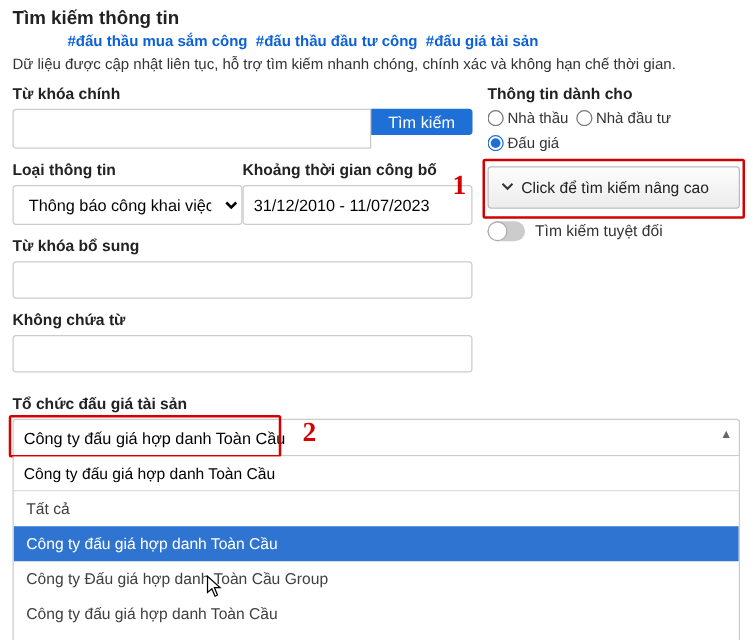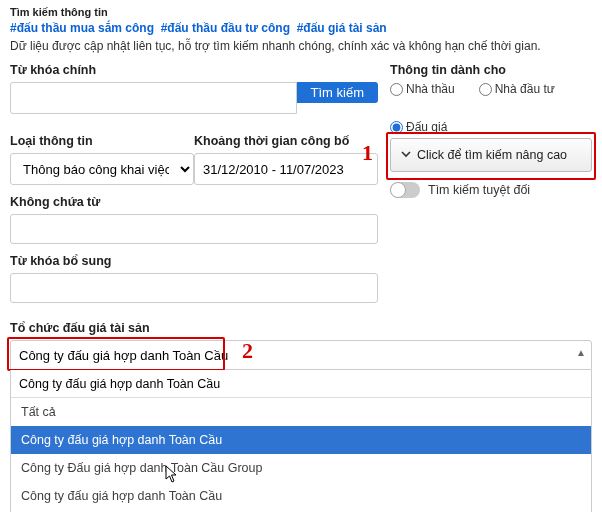--- a/index.html
+++ b/index.html
@@ -1,28 +1,28 @@
 <!DOCTYPE html>
 <html><head>
 <meta charset="utf-8">
 <style>
   * { box-sizing: border-box; margin: 0; padding: 0; }
   body { font-family: -apple-system, BlinkMacSystemFont, "Segoe UI", Arial, sans-serif; font-size: 13px; color: #333; padding: 6px 10px; width: 602px; background: #fff; }
-  .title { font-size: 11px; font-weight: 700; margin-bottom: 2px; color: #222; }
-  .tags { margin-bottom: 4px; }
+  .title { font-size: 15px; font-weight: 700; margin-bottom: 2px; color: #222; }
+  .tags { margin-bottom: 4px; margin-left: 44px; }
   .tag { color: #0b62d6; font-size: 12px; font-weight: 600; margin-right: 3px; }
   .subtitle { font-size: 12px; color: #333; margin-bottom: 10px; }
   .row { display: flex; gap: 12px; align-items: flex-start; }
   .col-left { flex: 1; }
   .col-right { width: 202px; }
   .label { font-size: 12.5px; font-weight: 600; margin-bottom: 5px; display: block; color: #222; }
   .input-group { display: flex; margin-bottom: 10px; }
   .text-input { flex: 1; border: 1px solid #ccc; border-radius: 3px 0 0 3px; padding: 6px 8px; font-size: 13px; height: 32px; }
   .btn-search { background: #1e6fd6; color: #fff; border: none; padding: 0 14px; font-size: 13px; border-radius: 0 3px 3px 0; height: 21px; cursor: pointer; }
-  .radio-row { display: flex; gap: 24px; align-items: flex-end; flex-wrap: wrap; margin-top: 4px; font-size: 12px; }
+  .radio-row { display: flex; gap: 6px; align-items: flex-end; flex-wrap: wrap; margin-top: 4px; font-size: 12px; }
   .radio-item { display: flex; align-items: center; gap: 3px; cursor: pointer; }
   .radio-item input { accent-color: #1e6fd6; cursor: pointer; }
   .two-col { display: flex; margin-bottom: 10px; align-items: flex-end; }
   .field { flex: 1; }
   .select, .date-input, .plain-input { width: 100%; border: 1px solid #ccc; border-radius: 3px; padding: 6px 8px; font-size: 13px; height: 32px; background: #fff; }
   .plain-input { height: 30px; }
   .field-block { margin-bottom: 10px; }
   .adv-box { position: relative; margin-top: 4px; }
   .adv-btn { width: 100%; border: 1px solid #bbb; background: linear-gradient(#fdfdfd,#ececec); padding: 9px 10px; font-size: 12.5px; font-weight: 400; text-align: left; border-radius: 3px; cursor: pointer; display: flex; align-items: center; gap: 6px; color: #222; }
   .chev { display: inline-block; }
@@ -90,25 +90,25 @@
         <select class="select">
           <option>Thông báo công khai việc</option>
         </select>
       </div>
       <div class="field">
         <span class="label">Khoảng thời gian công bố</span>
         <input class="date-input" value="31/12/2010 - 11/07/2023" style="">
       </div>
     </div>
     <div class="field-block">
-      <span class="label">Không chứa từ</span>
+      <span class="label">Từ khóa bổ sung</span>
       <input class="plain-input" value="" style="">
     </div>
     <div class="field-block">
-      <span class="label">Từ khóa bổ sung</span>
+      <span class="label">Không chứa từ</span>
       <input class="plain-input" value="" style="">
     </div>
   </div>
   <div class="col-right">
     <div class="adv-box">
       <div class="call-1">1</div>
       <div class="red-frame red-frame-1"></div>
       <button class="adv-btn">
         <span class="chev">
           <svg width="10" height="10" viewBox="0 0 10 10">

